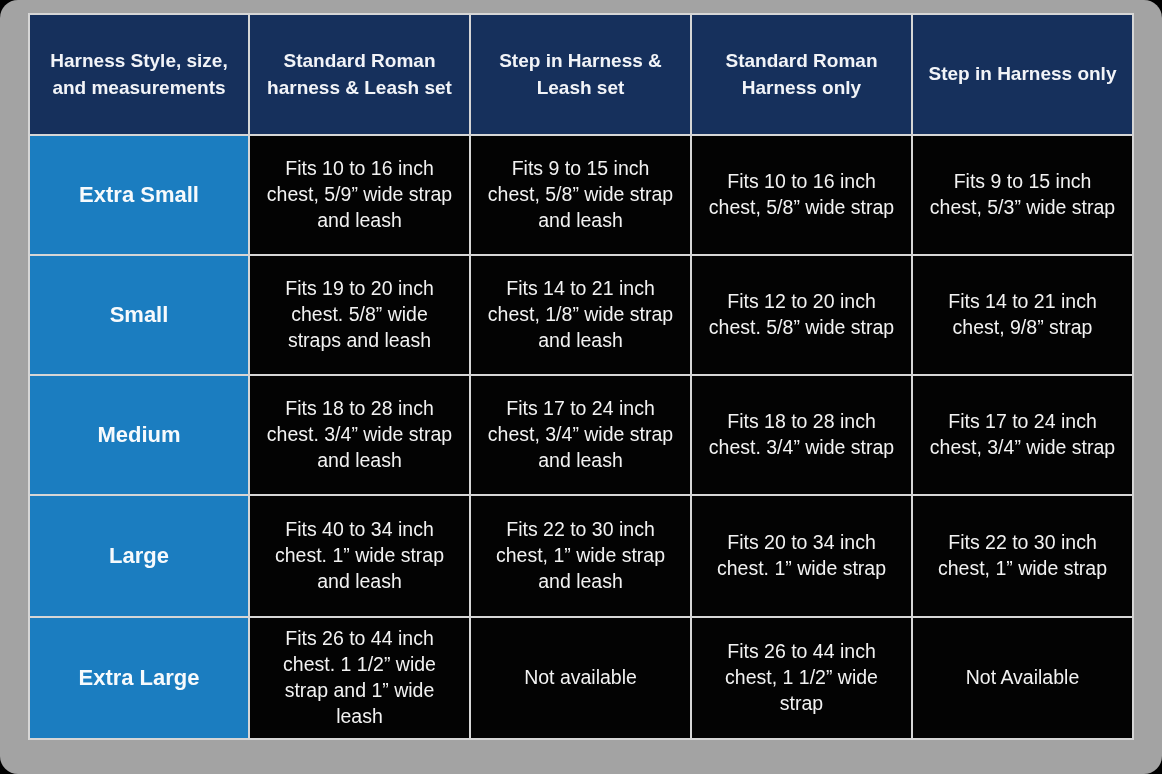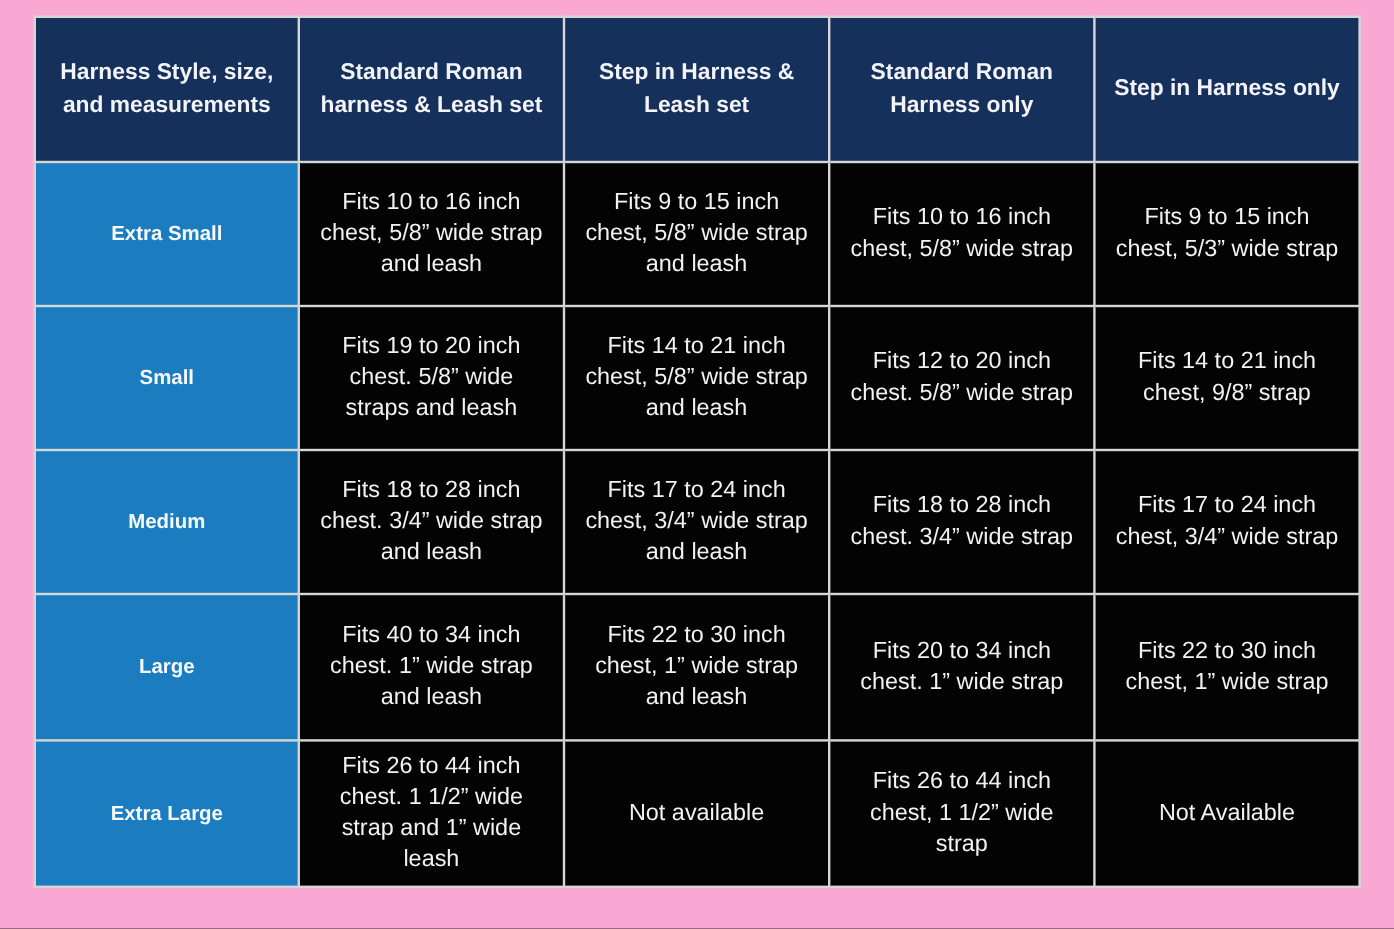--- a/index.html
+++ b/index.html
@@ -4,23 +4,24 @@
 <style>
   html, body {
     margin: 0;
     padding: 0;
     background: #000000;
   }
   .stage {
     position: relative;
     width: 1162px;
     height: 774px;
-    background: #f9a8d4;
+    background: #a3a3a3;
     overflow: hidden;
     font-family: "Liberation Sans", sans-serif;
+    border-radius: 18px;
   }
   table.harness-table {
     position: absolute;
     left: 28px;
     top: 13px;
     width: 1106px;
     height: 727px;
     border-collapse: collapse;
     table-layout: fixed;
   }
@@ -38,21 +39,21 @@
   thead th {
     background: #16305c;
     color: #f2f4f8;
     font-size: 19px;
     font-weight: bold;
     line-height: 1.4;
   }
   tbody th.size-label {
     background: #1b7dc0;
     color: #f7fafc;
-    font-size: 17px;
+    font-size: 22px;
     font-weight: bold;
   }
   tbody td {
     background: #030303;
     color: #f2f2f2;
     font-size: 19.5px;
     font-weight: normal;
     line-height: 1.33;
   }
 </style>
@@ -73,29 +74,29 @@
         <th>Harness Style, size, and measurements</th>
         <th>Standard Roman harness &amp; Leash set</th>
         <th>Step in Harness &amp; Leash set</th>
         <th>Standard Roman Harness only</th>
         <th>Step in Harness only</th>
       </tr>
     </thead>
     <tbody>
       <tr>
         <th class="size-label">Extra Small</th>
-        <td>Fits 10 to 16 inch chest, 5/8” wide strap and leash</td>
+        <td>Fits 10 to 16 inch chest, 5/9” wide strap and leash</td>
         <td>Fits 9 to 15 inch chest, 5/8” wide strap and leash</td>
         <td>Fits 10 to 16 inch chest, 5/8” wide strap</td>
         <td>Fits 9 to 15 inch chest, 5/3” wide strap</td>
       </tr>
       <tr>
         <th class="size-label">Small</th>
         <td>Fits 19 to 20 inch chest. 5/8” wide straps and leash</td>
-        <td>Fits 14 to 21 inch chest, 5/8” wide strap and leash</td>
+        <td>Fits 14 to 21 inch chest, 1/8” wide strap and leash</td>
         <td>Fits 12 to 20 inch chest. 5/8” wide strap</td>
         <td>Fits 14 to 21 inch chest, 9/8” strap</td>
       </tr>
       <tr>
         <th class="size-label">Medium</th>
         <td>Fits 18 to 28 inch chest. 3/4” wide strap and leash</td>
         <td>Fits 17 to 24 inch chest, 3/4” wide strap and leash</td>
         <td>Fits 18 to 28 inch chest. 3/4” wide strap</td>
         <td>Fits 17 to 24 inch chest, 3/4” wide strap</td>
       </tr>

